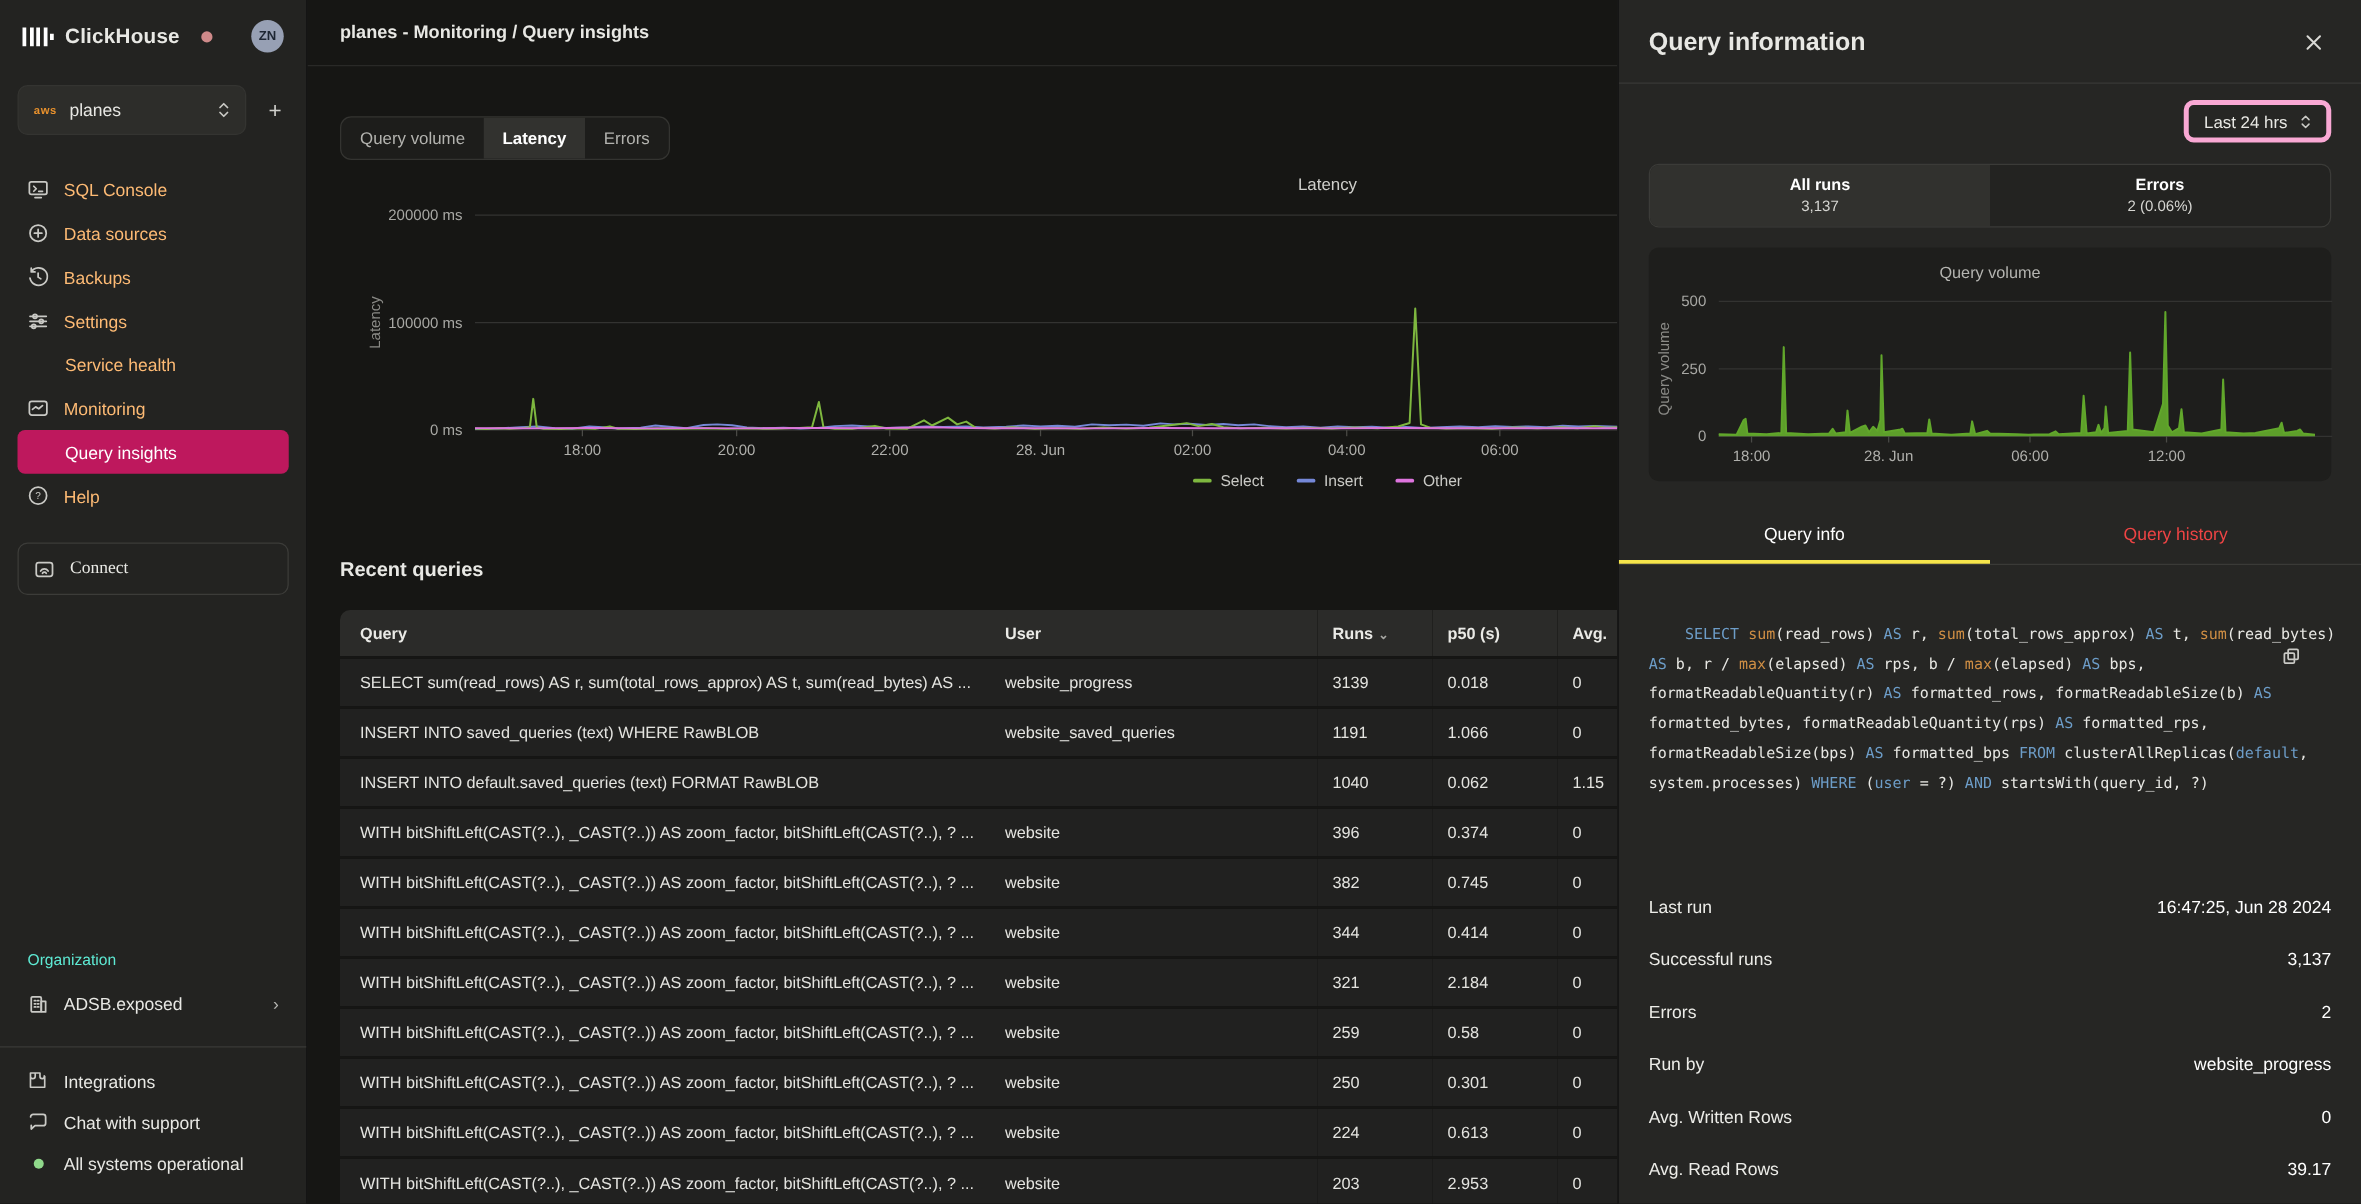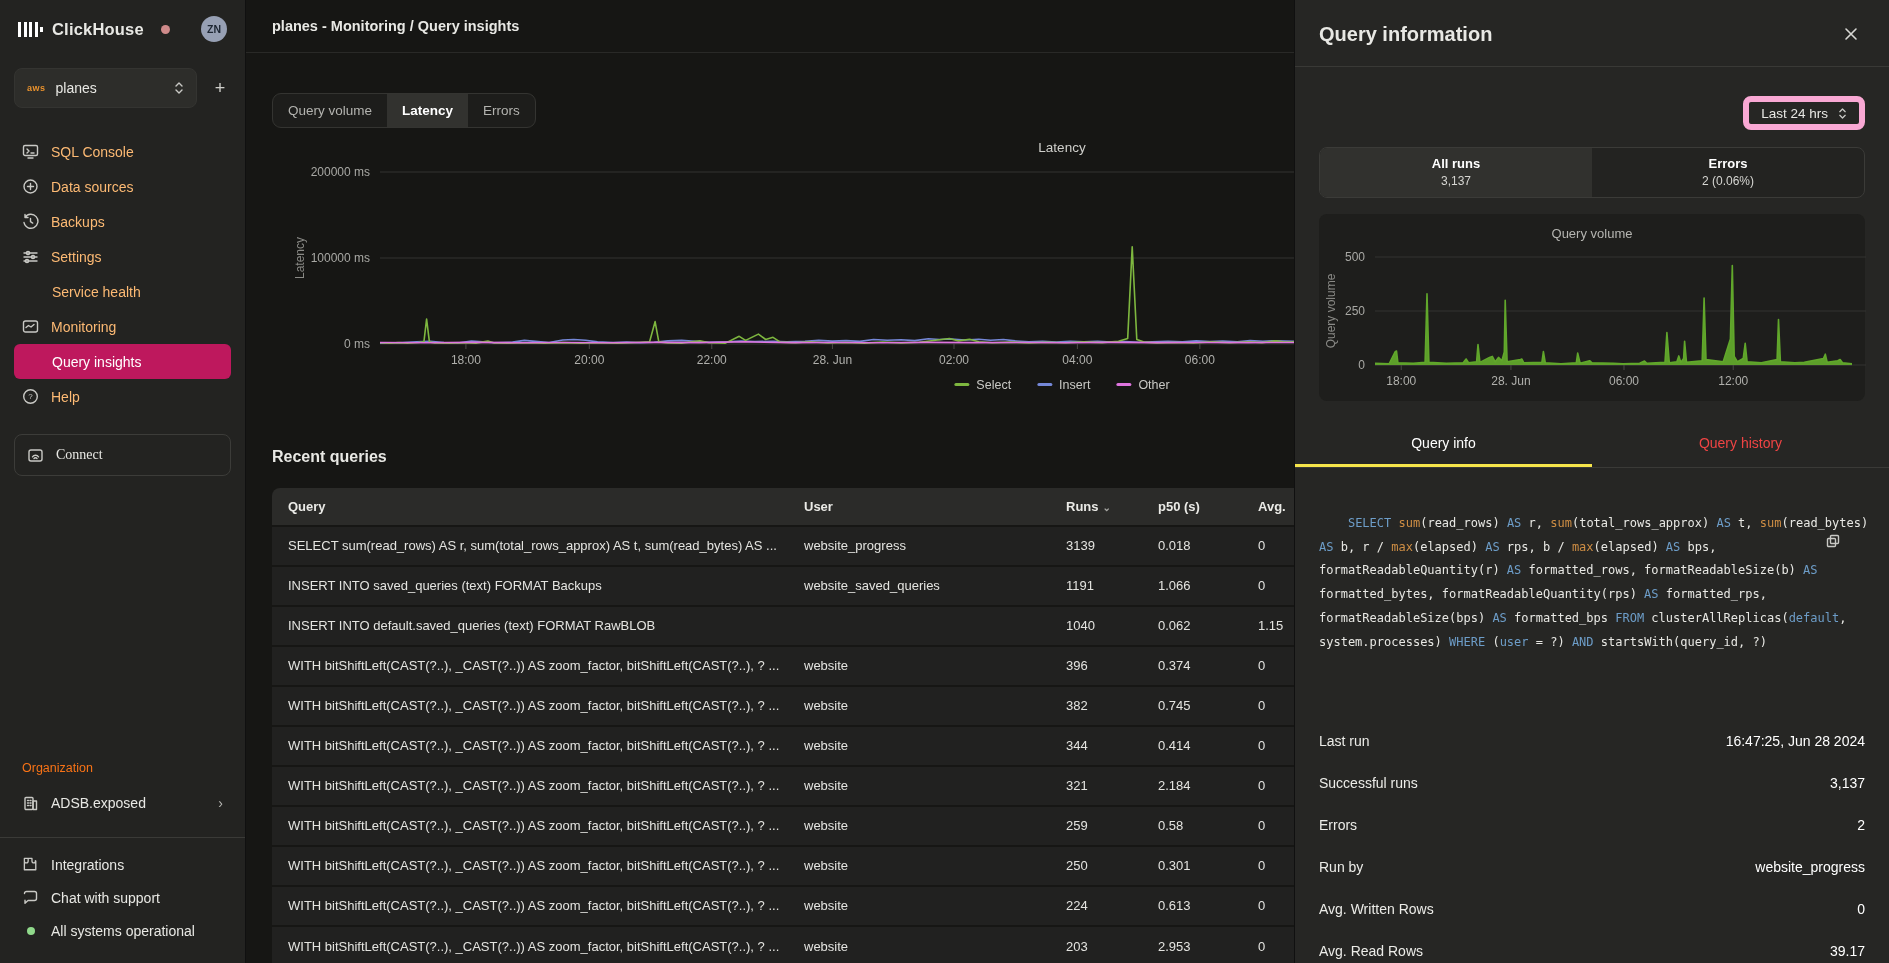--- a/index.html
+++ b/index.html
@@ -27,21 +27,21 @@
   .add-btn { font-size:18px; color:#cfcfcb; width:22px; text-align:center; cursor:pointer; }
   .nav { margin-top:26px; display:flex; flex-direction:column; }
   .nav-item { display:flex; align-items:center; gap:12px; height:35px; padding:0 8px;
     font-size:14px; color:#fdba74; border-radius:6px; cursor:pointer; }
   .nav-item svg { flex:0 0 17px; }
   .nav-sub { padding-left:38px; }
   .nav-item.active { background:#be185d; color:#fff; }
   .connect-btn { margin-top:20px; height:42px; border:1px solid #3c3c39; border-radius:8px;
     display:flex; align-items:center; gap:12px; padding:0 12px; font-size:14px; cursor:pointer;font-family:Liberation Serif, serif; }
   .org-section { margin-top:auto; }
-  .org-label { font-size:12.5px; color:#f97316; padding:0 8px 10px; }
+  .org-label { font-size:12.5px; color:#5eead4; padding:0 8px 10px; }
   .org-row { display:flex; align-items:center; gap:12px; height:36px; padding:0 8px;
     font-size:14px; cursor:pointer; }
   .org-chevron { margin-left:auto; color:#b7b7b3; font-size:14px; }
   .side-divider { border-top:1px solid #3a3a37; margin:16px -14px 10px; }
   .foot-item { display:flex; align-items:center; gap:12px; height:33px; padding:0 8px;
     font-size:14px; cursor:pointer; }
   .status-dot { width:8px; height:8px; border-radius:50%; background:#90d98b; margin:0 4.5px; }
 
   
   .main { width:1048px; min-width:1048px; height:963px; display:flex; flex-direction:column; overflow:hidden; }
@@ -73,22 +73,22 @@
 
   
   .panel { width:595px; min-width:595px; height:963px; background:#262624; border-left:1px solid #101010;
     display:flex; flex-direction:column; overflow:hidden; }
   .panel-header { display:flex; align-items:center; justify-content:space-between;
     padding:20px 24px 18px; border-bottom:1px solid #39393六; border-bottom:1px solid #393936; }
   .panel-title { font-size:20px; font-weight:bold; }
   .close-btn { width:28px; height:28px; display:flex; align-items:center; justify-content:center;
     cursor:pointer; color:#d8d8d4; }
   .range-row { display:flex; justify-content:flex-end; padding:13px 24px 0; }
-  .range-select { height:34px; border:6px solid #f9a8d4; border-radius:8px; display:flex;
-    align-items:center; gap:10px; padding:0 12px; font-size:13.5px; cursor:pointer;margin-top:16px; }
+  .range-select { height:34px; border:4px solid #f9a8d4; border-radius:8px; display:flex;
+    align-items:center; gap:10px; padding:0 12px; font-size:13.5px; cursor:pointer; }
   .sum-tabs { margin:17px 24px 0; display:grid; grid-template-columns:1fr 1fr; border-radius:8px;
     overflow:hidden; border:1px solid #3b3b38; background:#232321; }
   .sum-tab { padding:8px 0 9px; text-align:center; cursor:pointer; }
   .sum-tab.active { background:#31312e; }
   .sum-tab-label { font-size:13px; font-weight:bold; color:#fff; }
   .sum-tab-value { font-size:12px; color:#d6d6d2; margin-top:3px; }
   .vol-card { margin:16px 24px 0; background:#1e1e1c; border-radius:8px; padding:12px 0 6px; }
   .vol-title { text-align:center; font-size:13px; color:#b5b5b1; margin-bottom:4px; }
   .info-tabs { margin-top:22px; display:grid; grid-template-columns:1fr 1fr; border-bottom:1px solid #3a3a37; }
   .info-tab { text-align:center; padding:12px 0 13px; font-size:14px; color:#ef4444;
@@ -312,21 +312,21 @@
       </thead>
       <tbody>
           <tr>
             <td>SELECT sum(read_rows) AS r, sum(total_rows_approx) AS t, sum(read_bytes) AS ...</td>
             <td>website_progress</td>
             <td>3139</td>
             <td>0.018</td>
             <td>0</td>
           </tr>
           <tr>
-            <td>INSERT INTO saved_queries (text) FORMAT Backups</td>
+            <td>INSERT INTO saved_queries (text) WHERE RawBLOB</td>
             <td>website_saved_queries</td>
             <td>1191</td>
             <td>1.066</td>
             <td>0</td>
           </tr>
           <tr>
             <td>INSERT INTO default.saved_queries (text) FORMAT RawBLOB</td>
             <td></td>
             <td>1040</td>
             <td>0.062</td>

